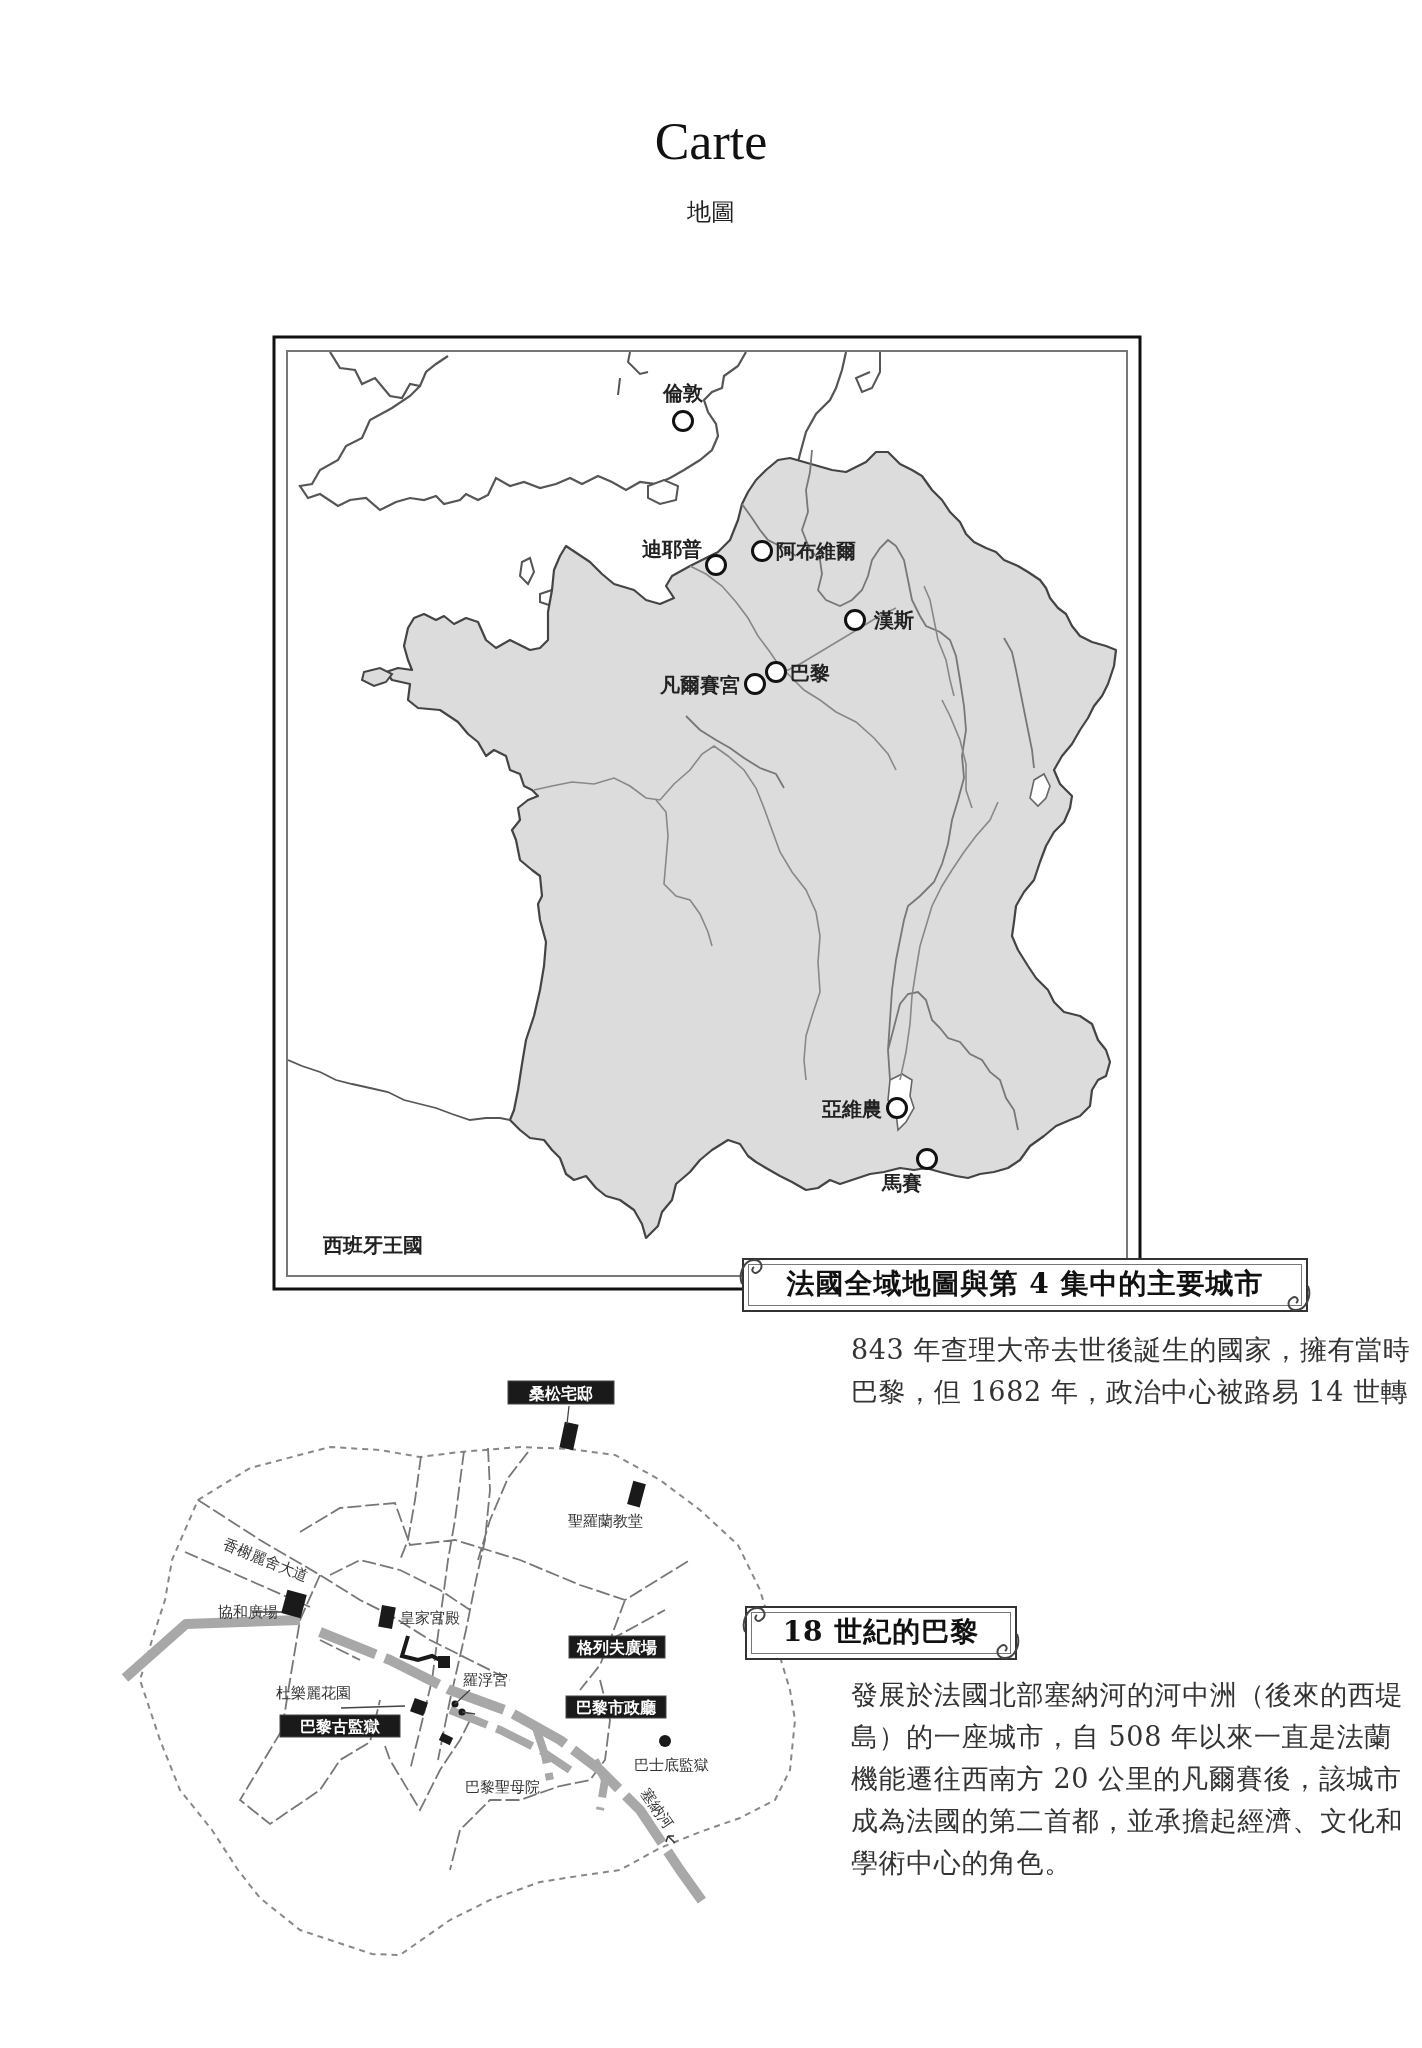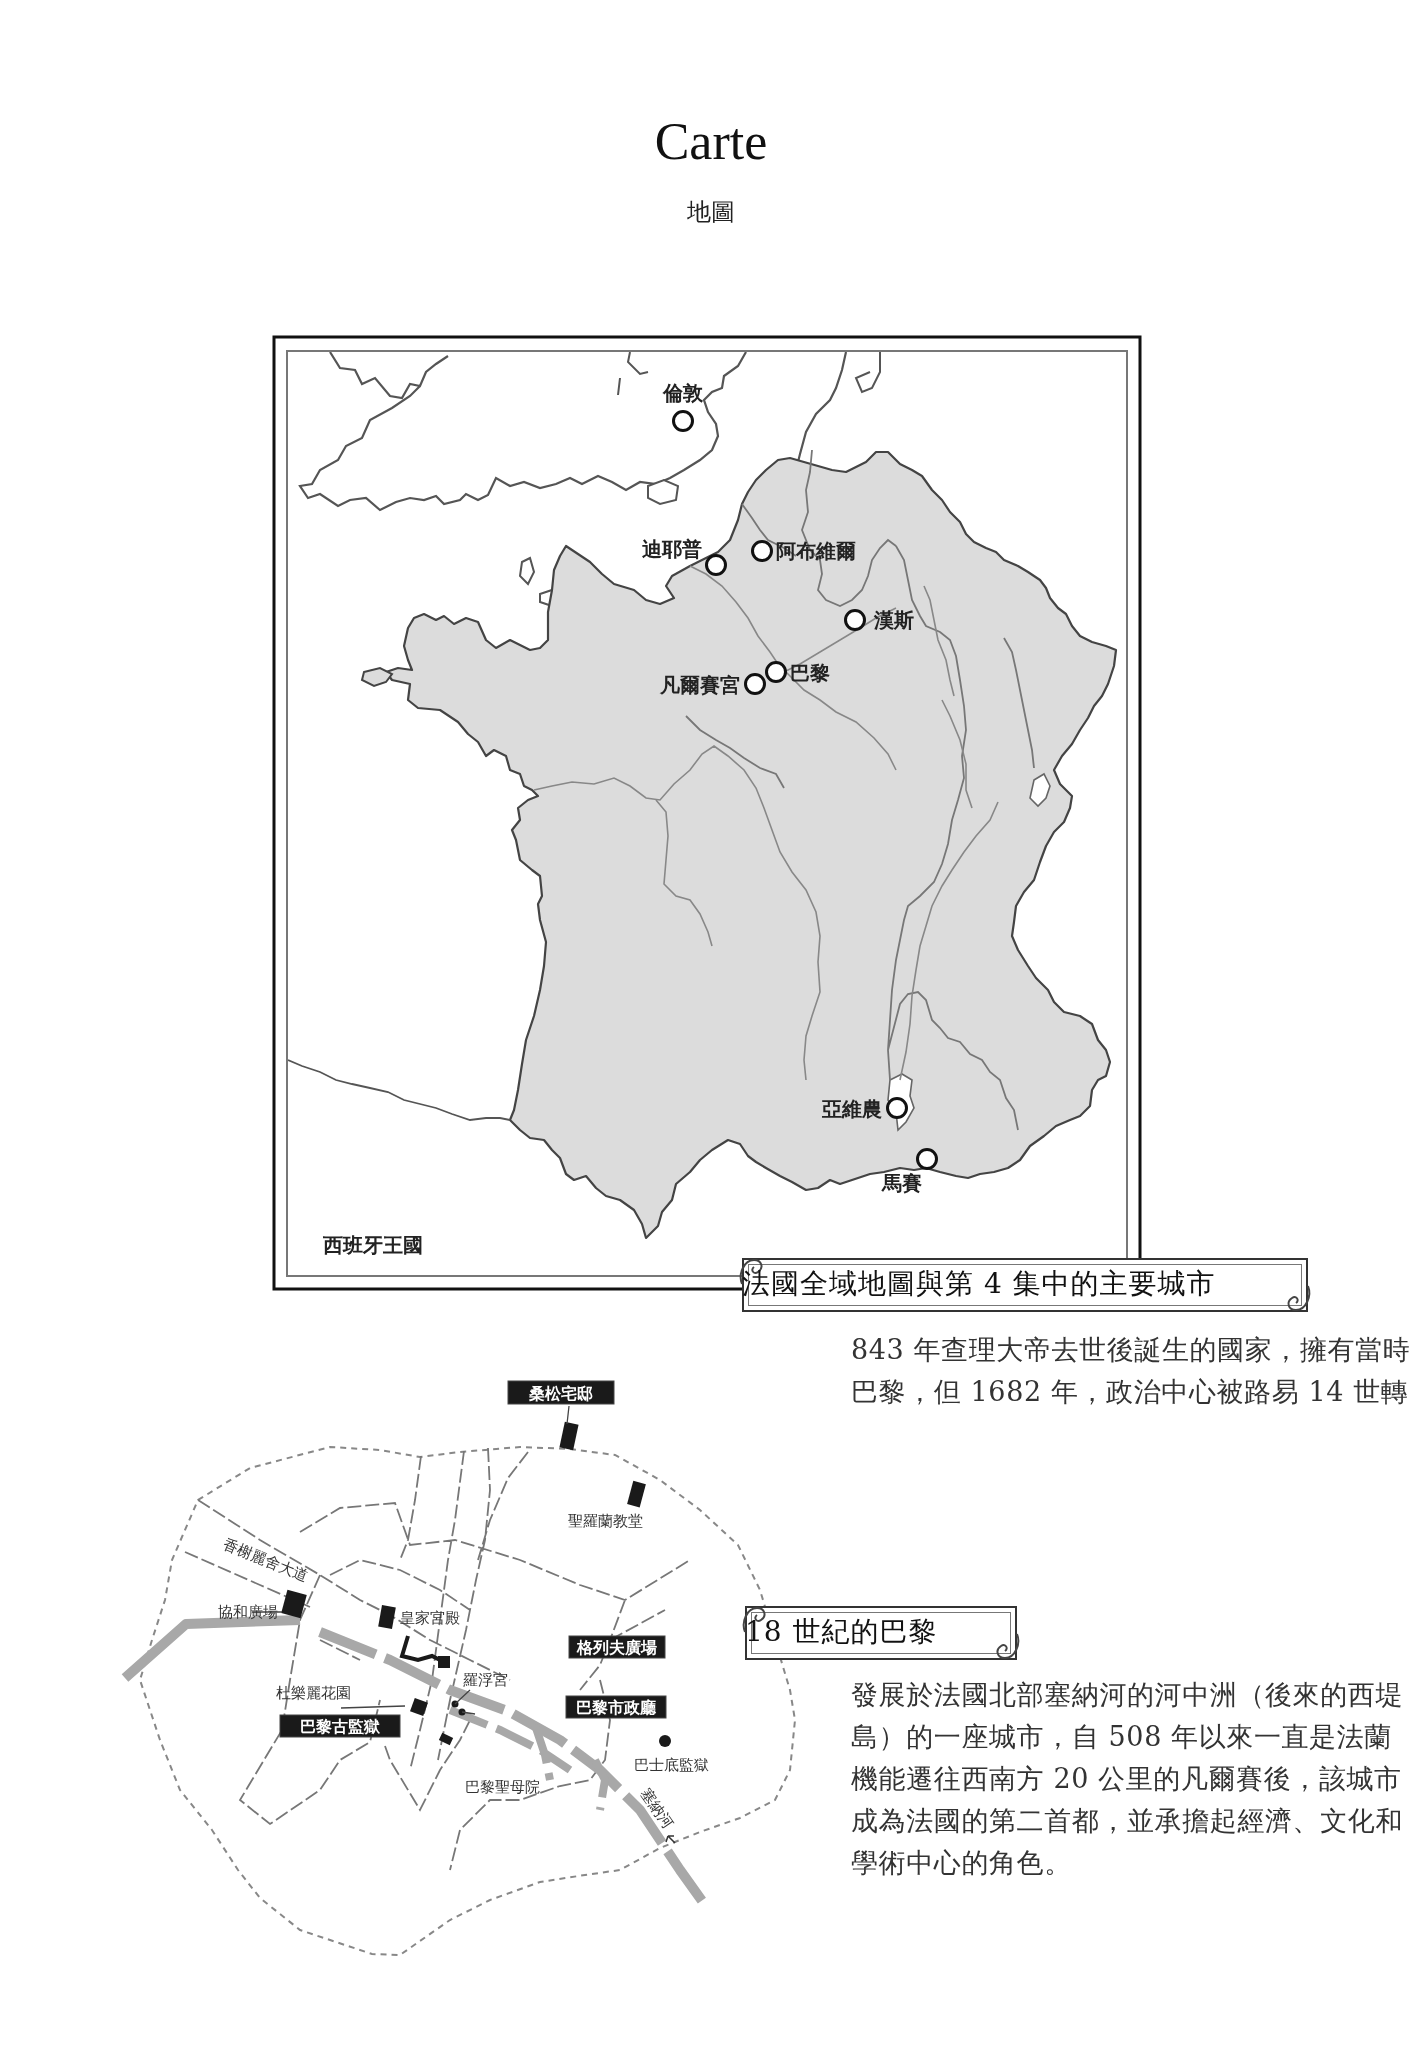--- a/index.html
+++ b/index.html
@@ -7,21 +7,21 @@
          font-family: "DejaVu Serif", "Liberation Serif", serif; color: #1a1a1a; }
   .page-title { position: absolute; left: 0; width: 1422px; top: 112px; text-align: center;
                 font-family: "Liberation Serif", "DejaVu Serif", serif; font-size: 52px; color: #111; }
   .page-subtitle { position: absolute; left: 0; width: 1422px; top: 196px; text-align: center;
                    font-family: "DejaVu Serif", serif; font-size: 24px; color: #222; }
   svg.art { position: absolute; left: 0; top: 0; }
   .banner { position: absolute; }
   .banner .frame { position: absolute; inset: 0; border: 2px solid #333; background: #fff;
                    box-shadow: inset 0 0 0 4px #fff, inset 0 0 0 5px #777; }
   .banner .txt { position: absolute; left: 0; right: 0; top: 50%; transform: translateY(-52%);
-                 font-family: "DejaVu Serif", serif; font-weight: normal;
+                 text-align: center; font-family: "DejaVu Serif", serif; font-weight: bold;
                  color: #111; white-space: nowrap; letter-spacing: 1px; }
   .banner .orn { position: absolute; width: 34px; height: 34px; }
   .para { position: absolute; font-family: "DejaVu Serif", serif; font-size: 27px; line-height: 42px;
           color: #333; letter-spacing: 0.6px; }
   .para span { display: block; white-space: nowrap; }
   .maplabel { font-family: "DejaVu Sans", sans-serif; font-weight: bold; fill: #222; }
   .parislabel { font-family: "DejaVu Sans", sans-serif; fill: #333; }
   .boxlabel { font-family: "DejaVu Sans", sans-serif; font-weight: bold; fill: #fff; }
 </style>
 </head>

